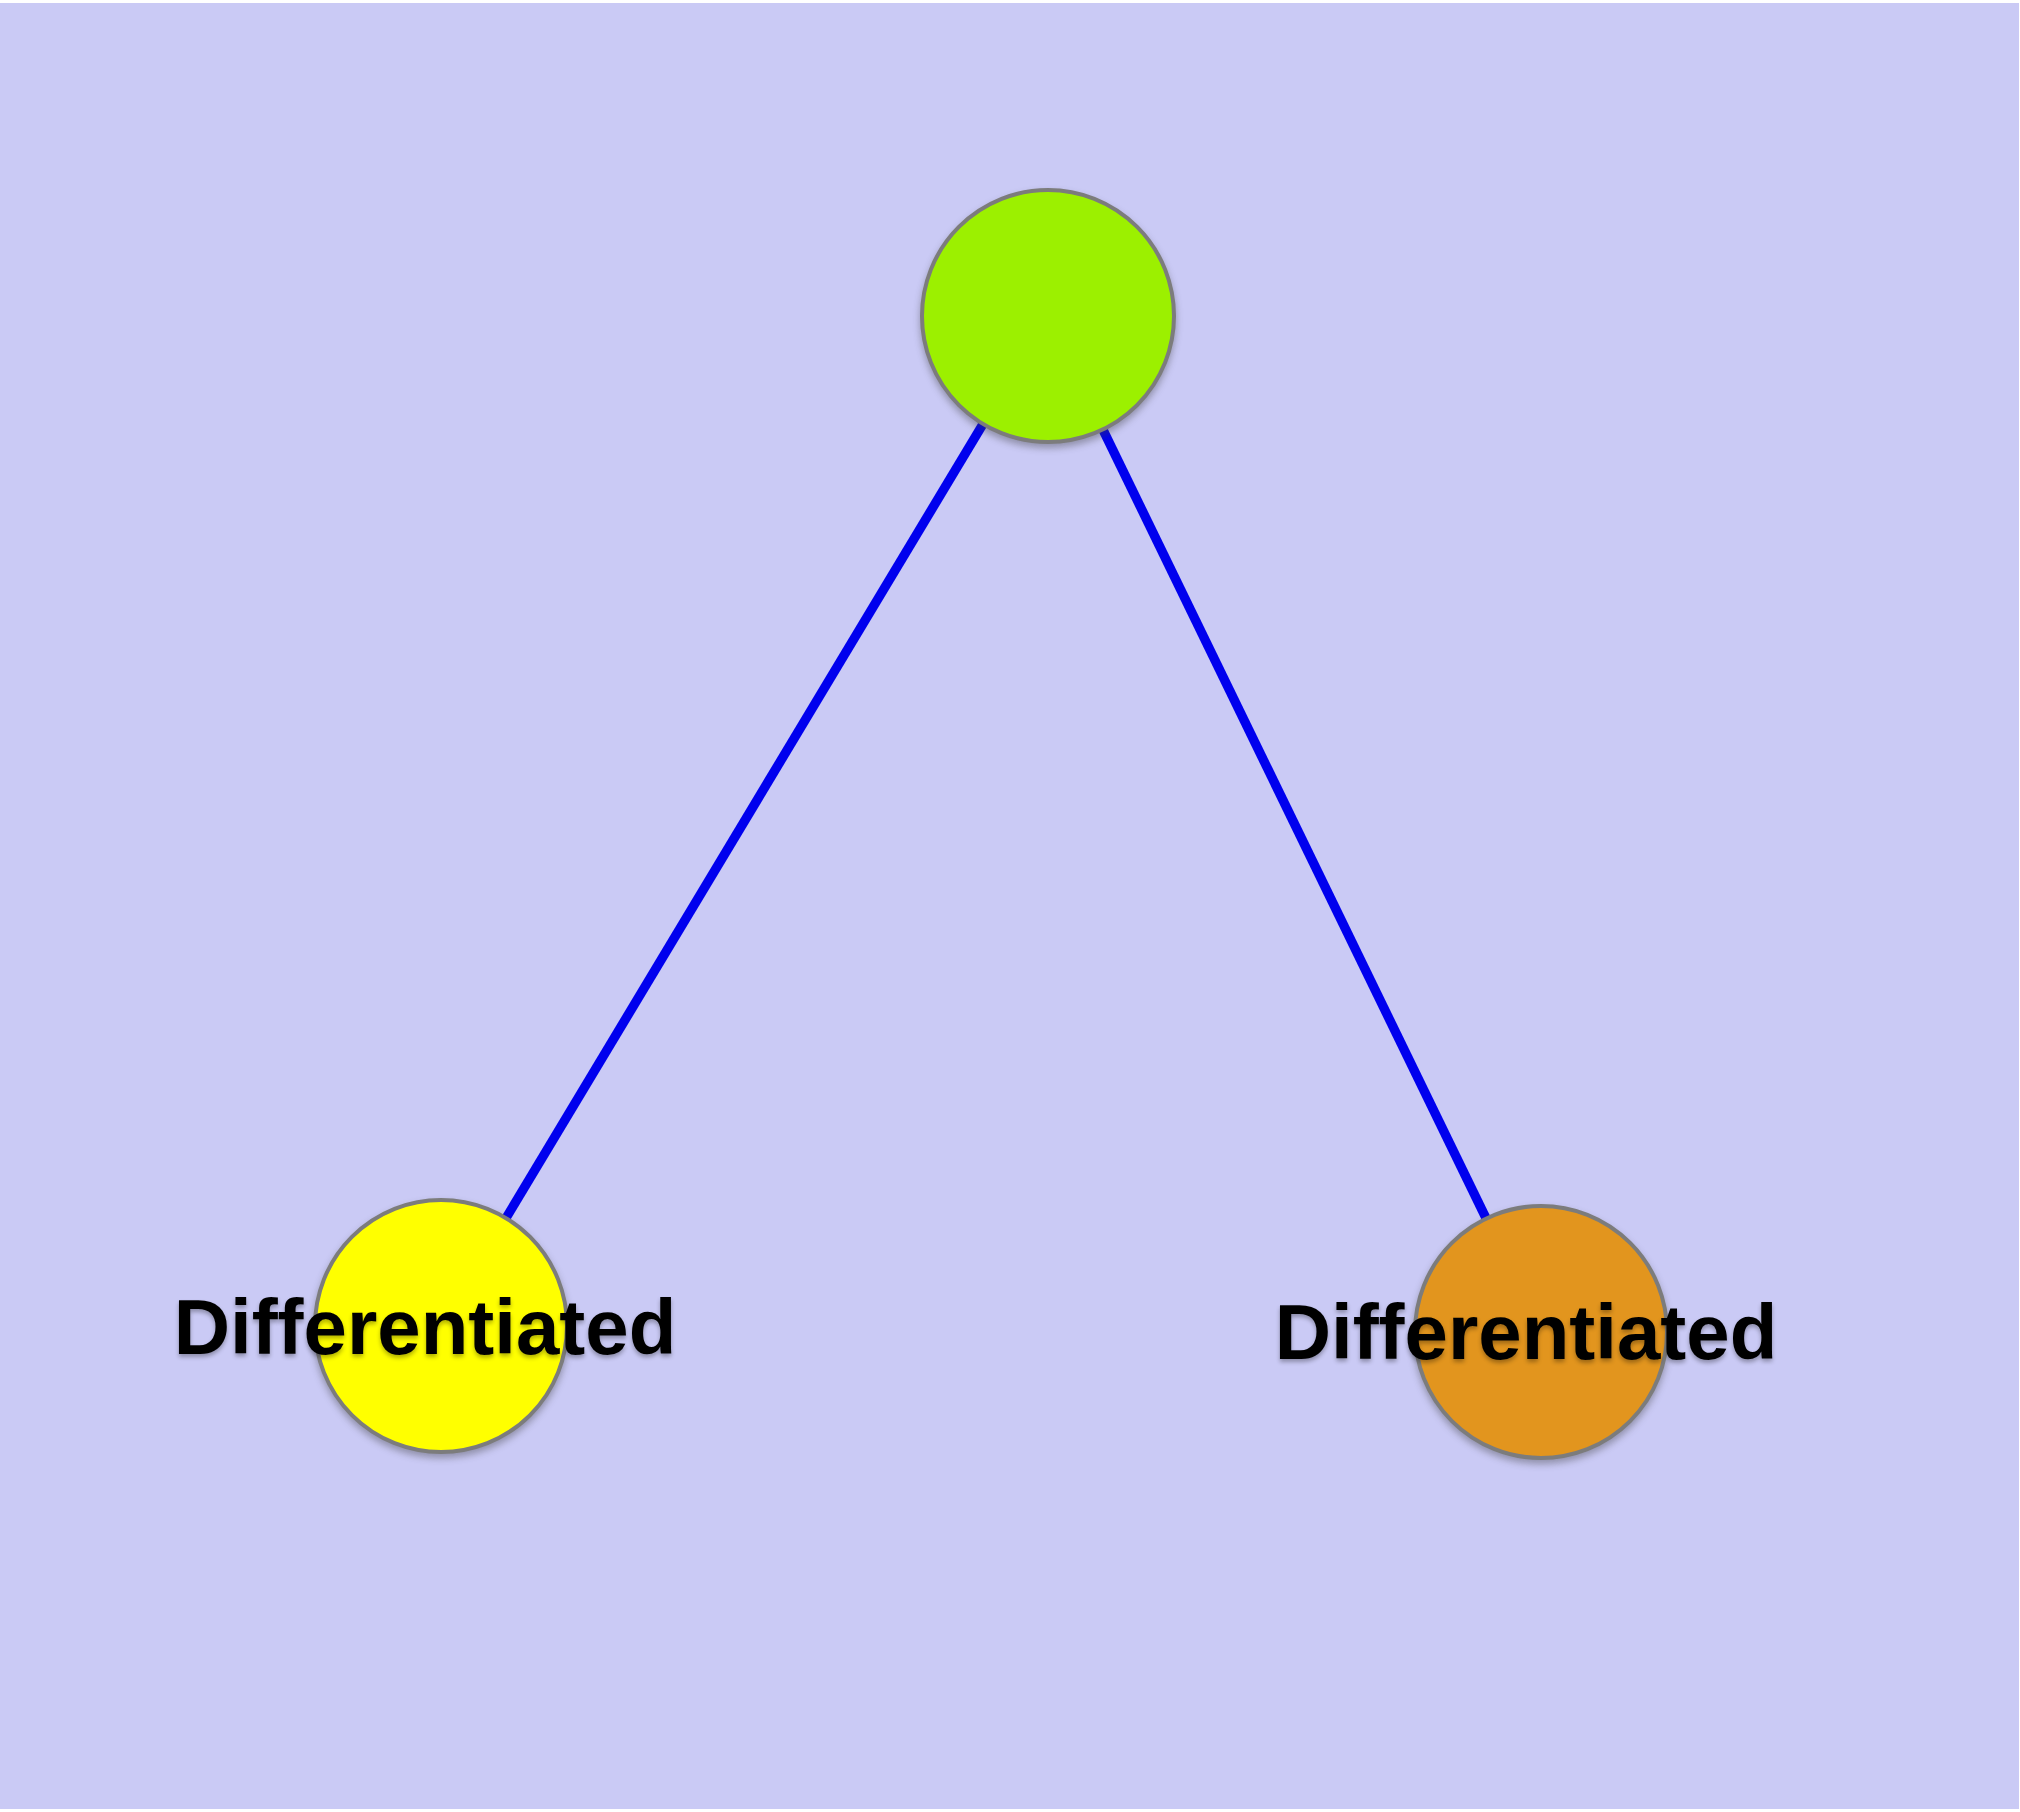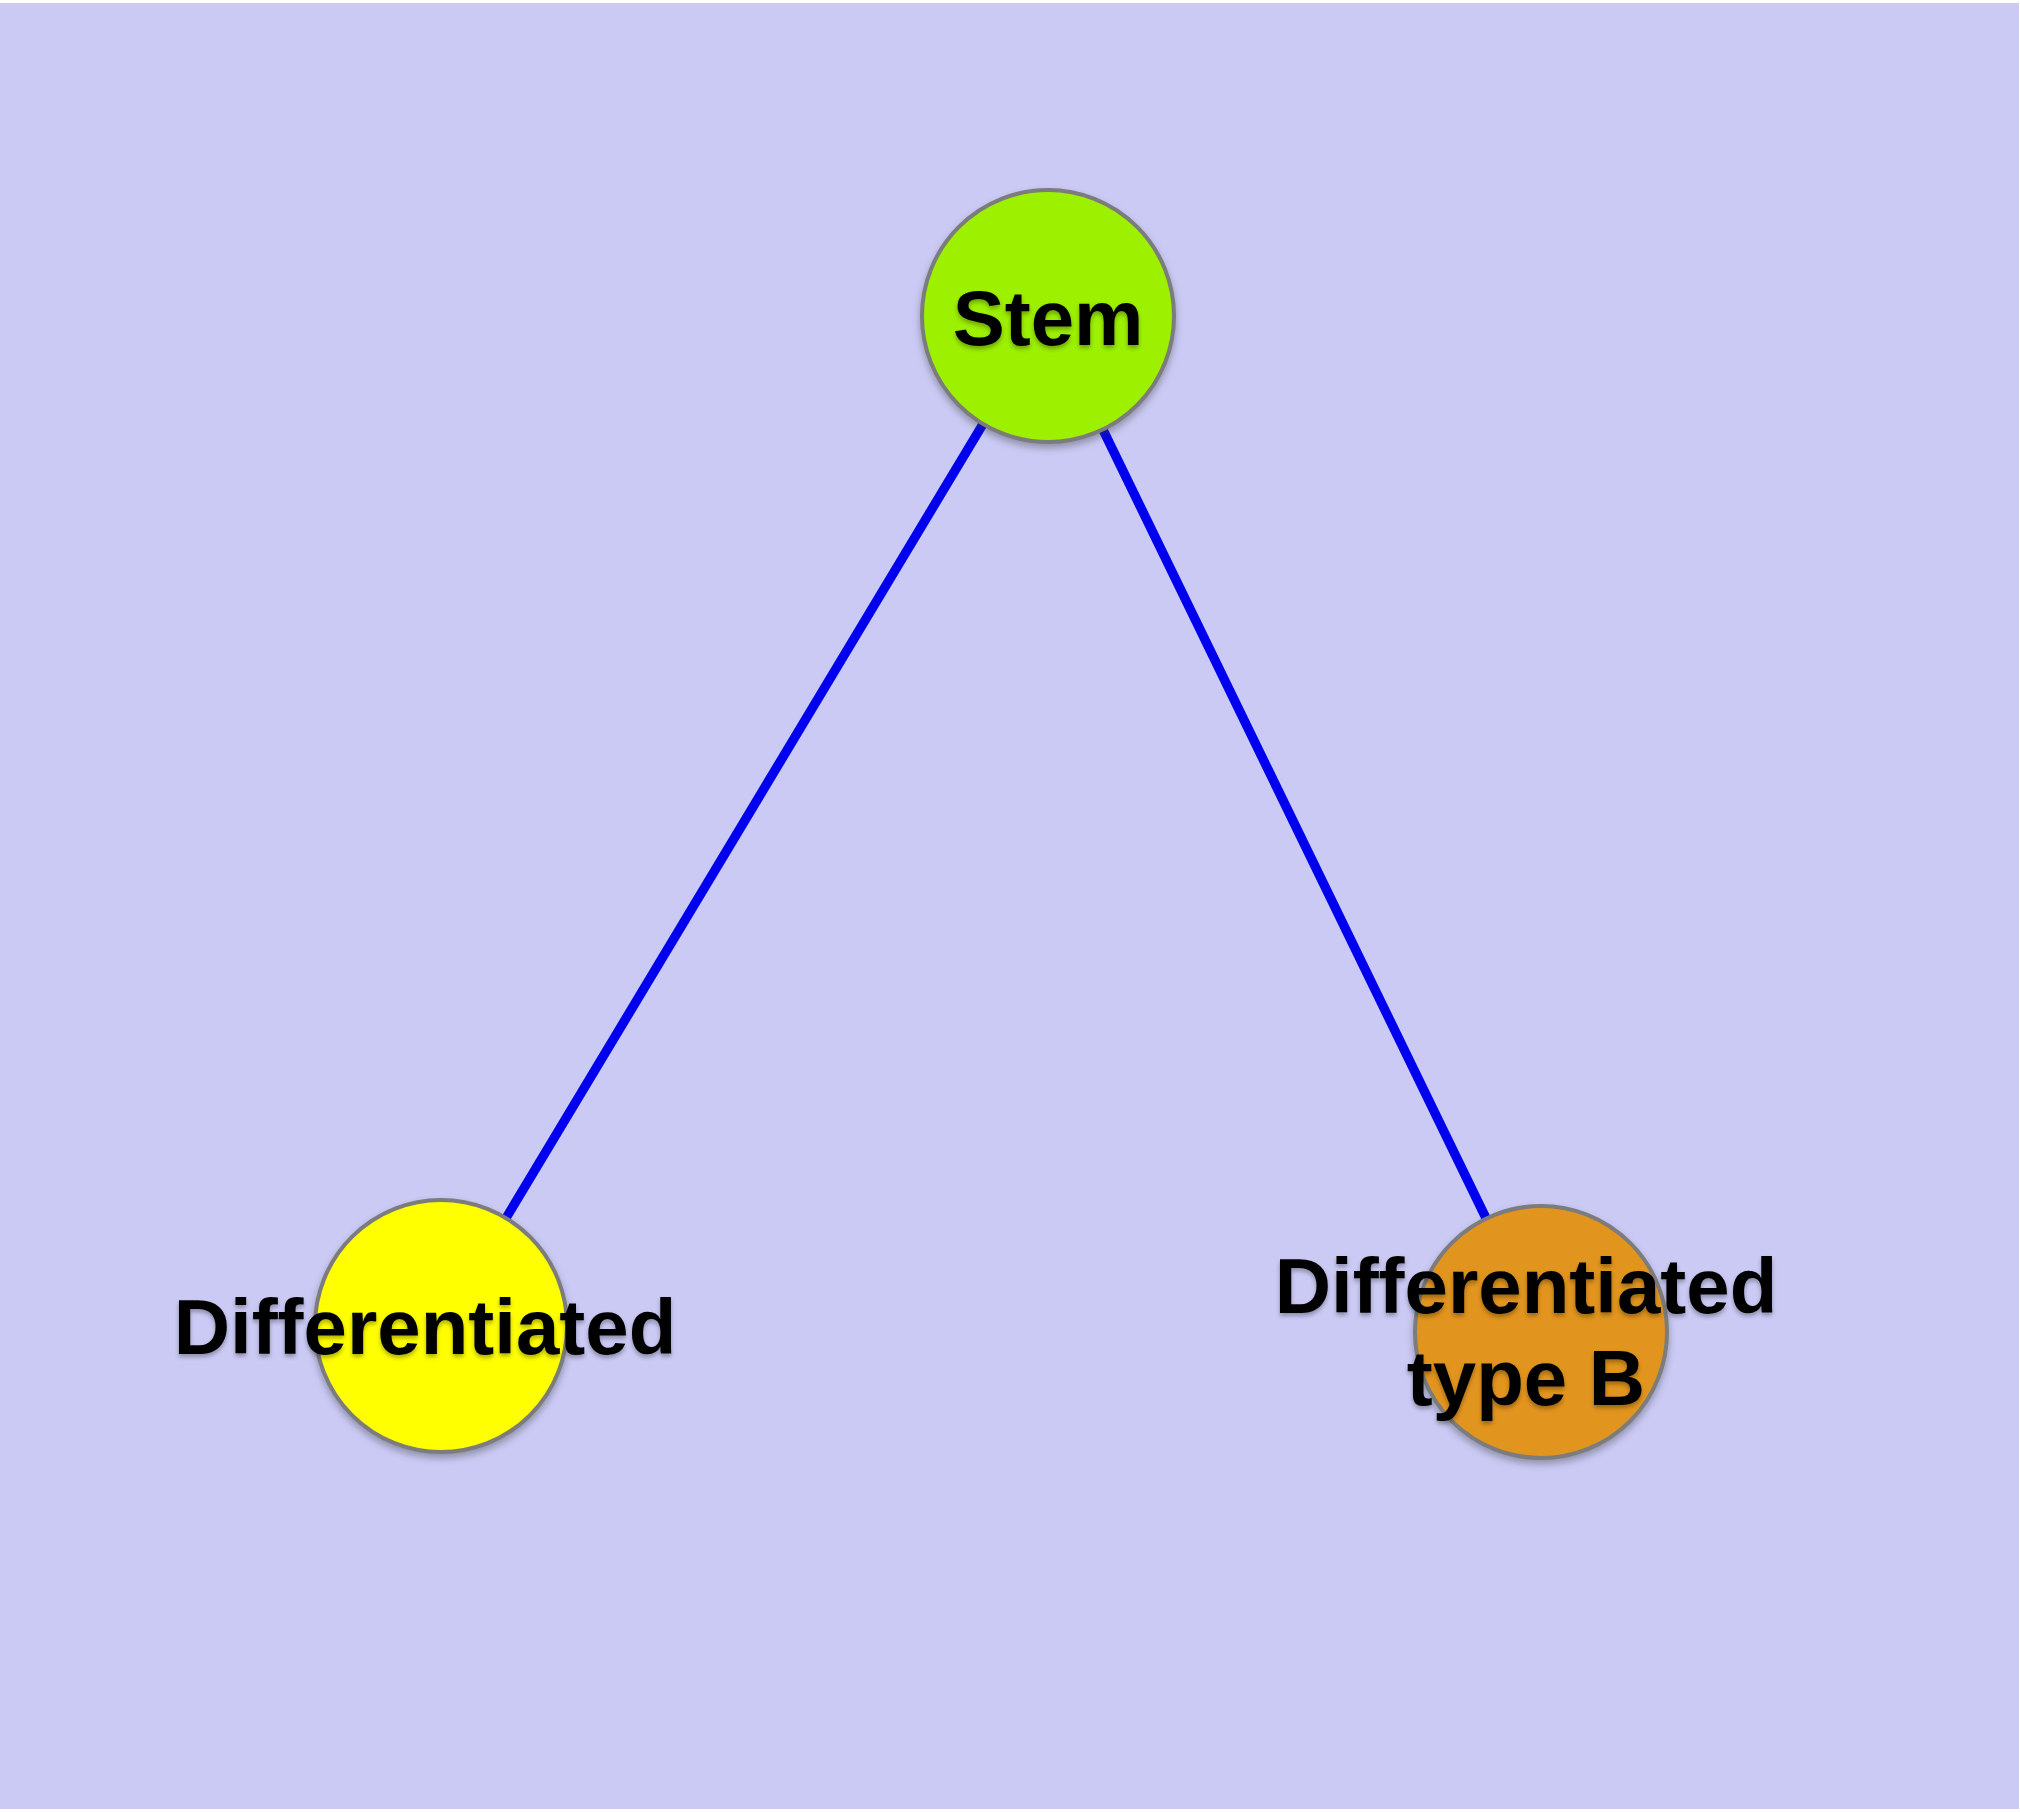--- a/index.html
+++ b/index.html
@@ -78,27 +78,23 @@
 
   <svg class="edges-layer" viewBox="0 0 2384 2138" xmlns="http://www.w3.org/2000/svg">
     <line x1="1236" y1="373" x2="520" y2="1565"></line>
     <line x1="1236" y1="373" x2="1818" y2="1571"></line>
   </svg>
 
   <div class="node node-stem"></div>
   <div class="node node-typea"></div>
   <div class="node node-typeb"></div>
 
-  <div class="node-label label-stem">
-    <div>Stem</div>
-  </div>
 
   <div class="node-label label-typea">
     <div>Differentiated</div>
   </div>
 
   <div class="node-label label-typeb">
     <div>Differentiated</div>
-    <div>type B</div>
   </div>
 
 </div>
 
 
 </body></html>

